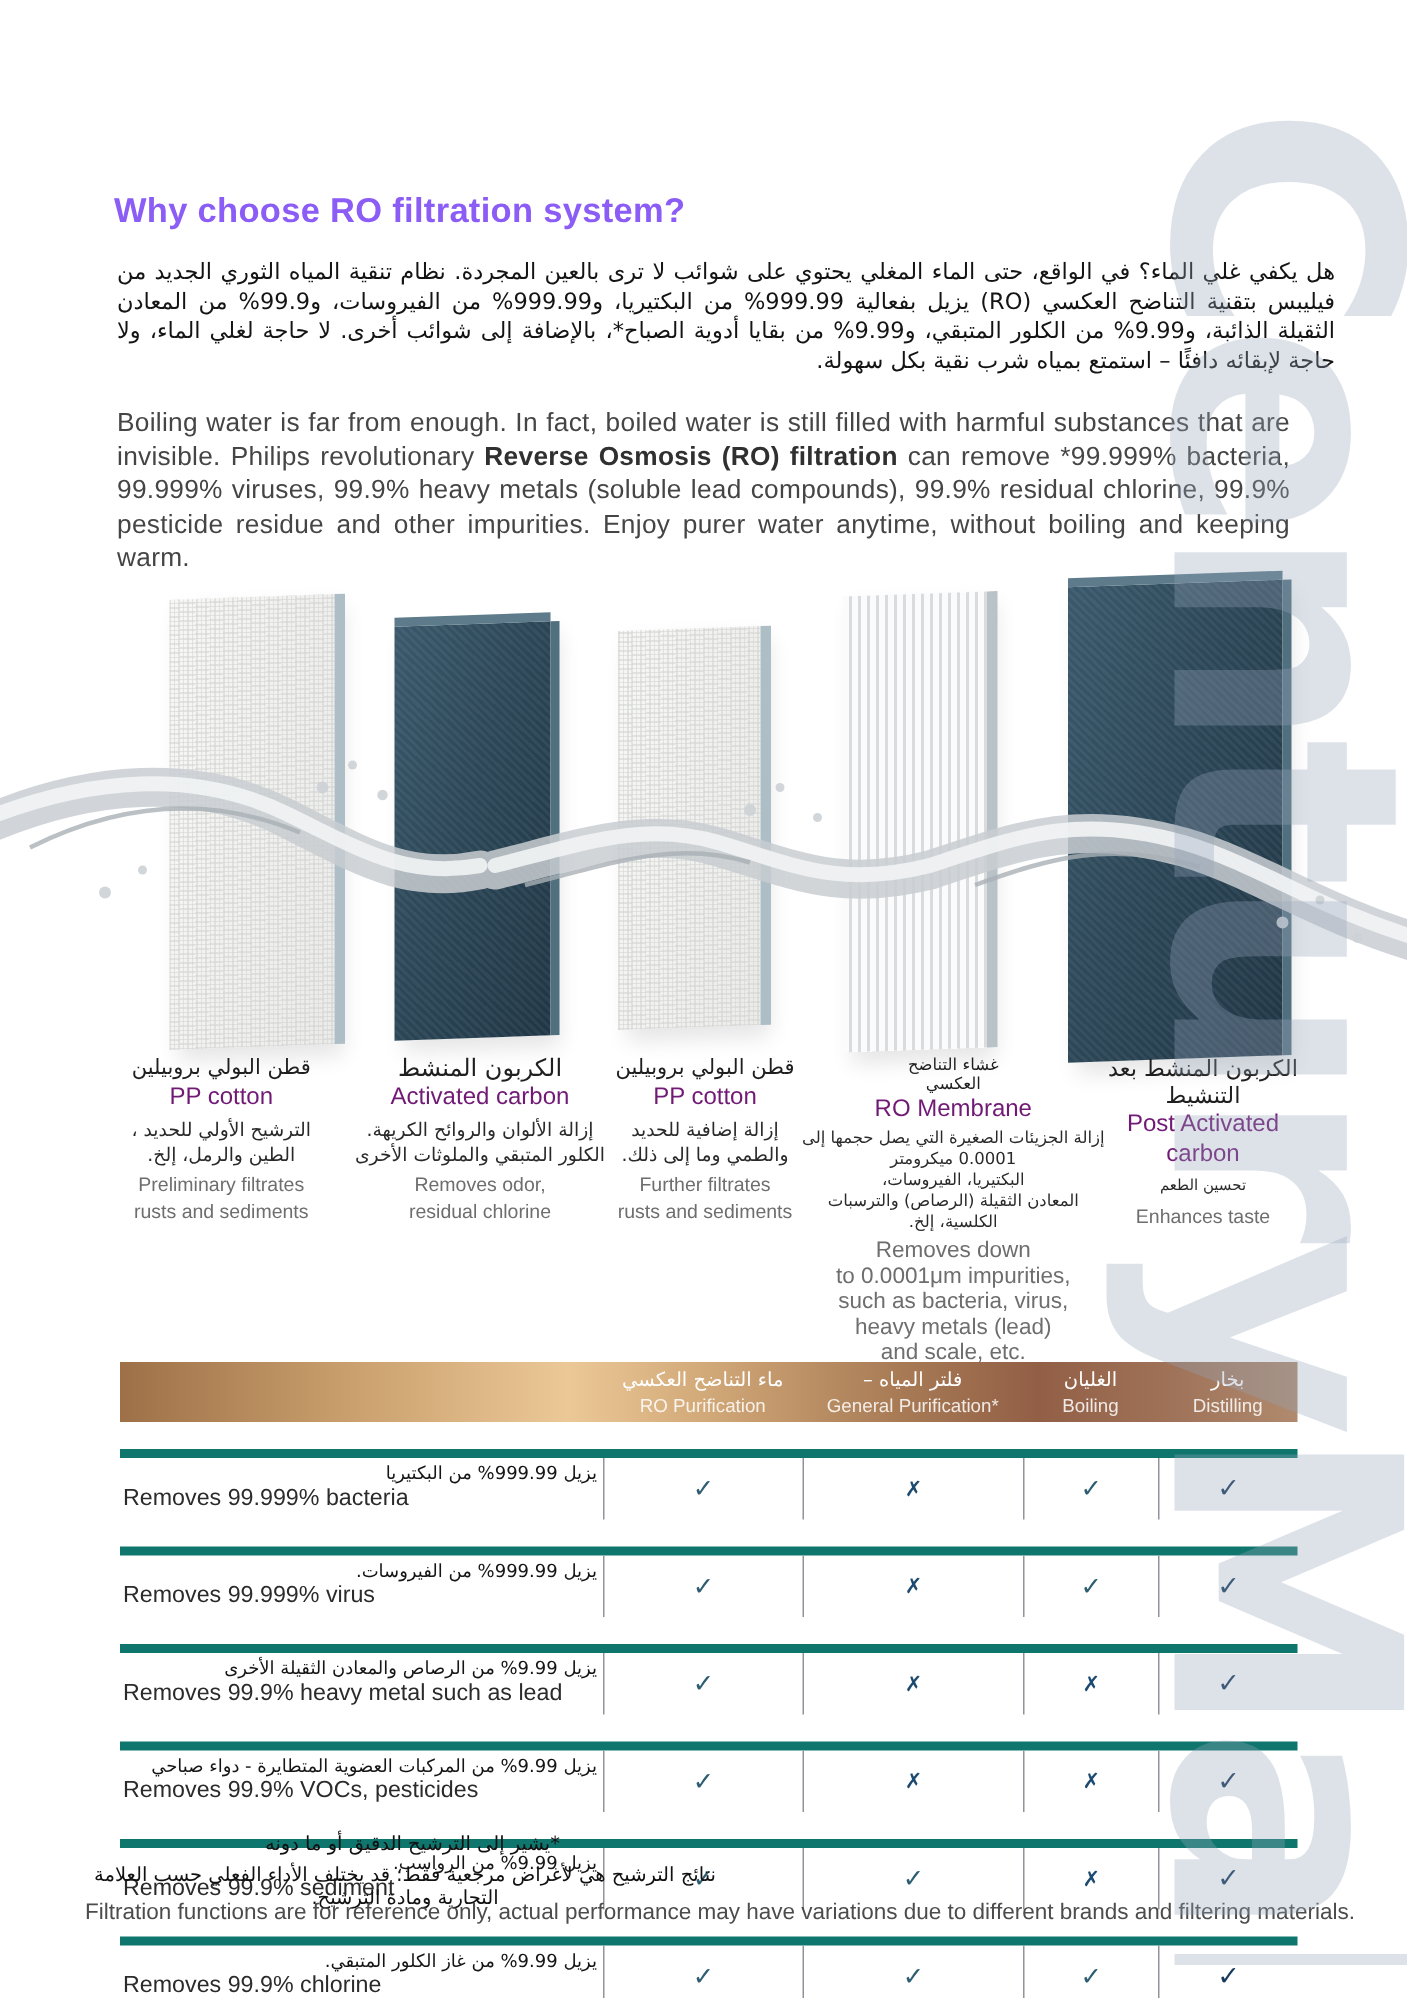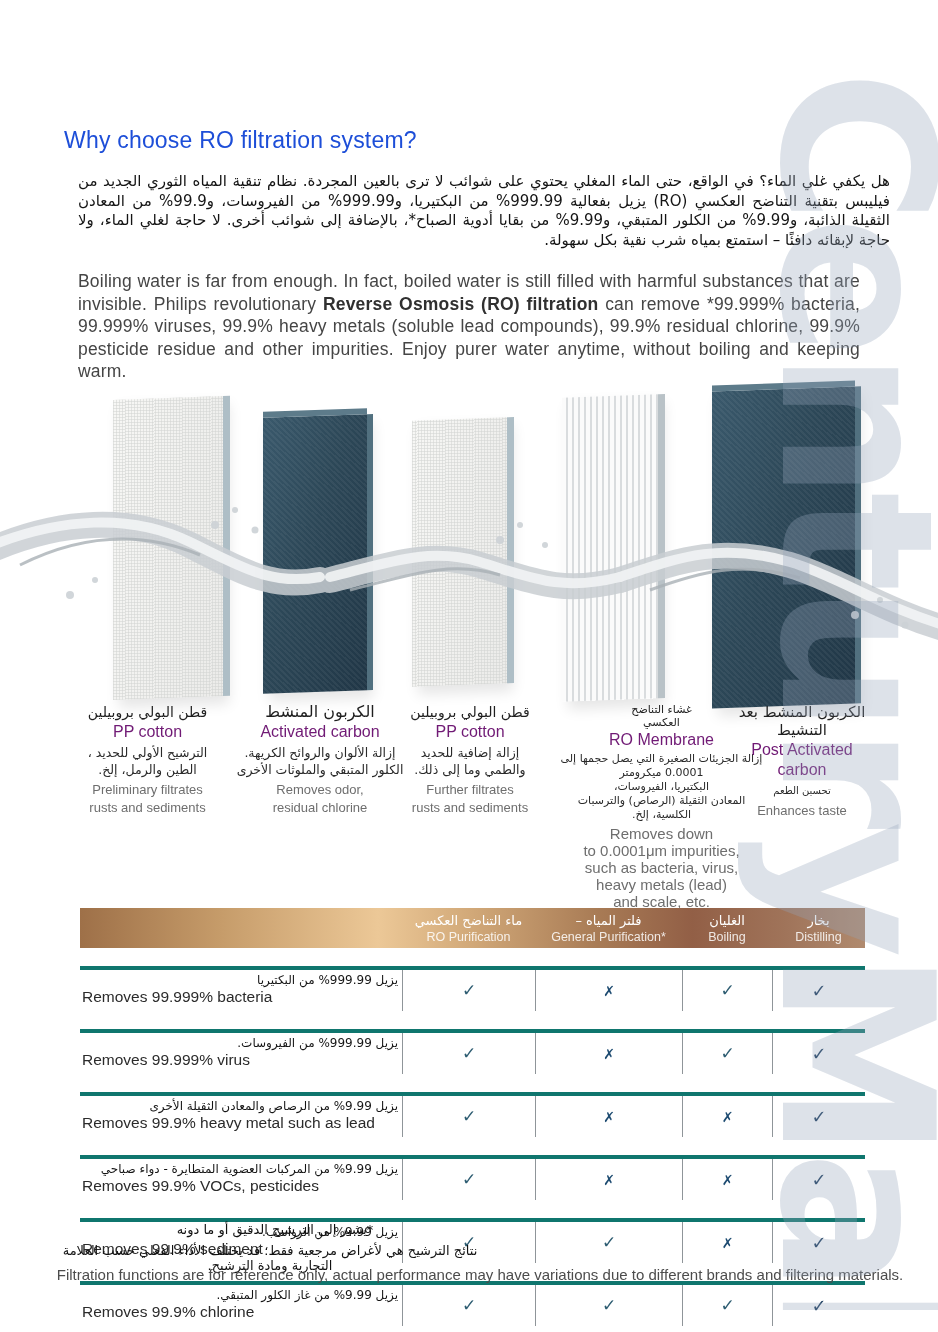--- a/index.html
+++ b/index.html
@@ -7,22 +7,22 @@
     position:relative;width:938px;height:1332px;margin:0 auto;background:#ffffff;
     font-family:"Liberation Sans","DejaVu Sans",sans-serif;color:#222;overflow:hidden;
     border-bottom:2px solid #dfe3e7;
   }
   .ar{font-family:"DejaVu Sans","Liberation Sans",sans-serif;direction:rtl;}
   .pre{white-space:pre-line;}
 
   
   .title-ar{position:absolute;left:78px;top:80px;width:412px;text-align:right;
     font-size:18px;font-weight:bold;color:#275d74;line-height:24px;}
-  .title-en{position:absolute;left:64px;top:127px;width:480px;
-    font-size:23px;font-weight:400;color:#1d4ed8;letter-spacing:.2px;}
+  .title-en{position:absolute;left:76px;top:127px;width:480px;
+    font-size:23px;font-weight:700;color:#8b5cf6;letter-spacing:.2px;}
 
   
   .para-ar{position:absolute;left:78px;top:172px;width:812px;
     font-size:15px;line-height:19.5px;color:#141414;text-align:justify;}
   .para-en{position:absolute;left:78px;top:270px;width:782px;
     font-size:17.5px;line-height:22.6px;color:#454545;text-align:justify;letter-spacing:.2px;}
   .para-en .b{font-weight:bold;color:#303030;}
 
   
   .panel{position:absolute;transform:skewY(-2deg);box-shadow:6px 8px 14px rgba(0,0,0,.10);}
@@ -59,21 +59,21 @@
   .stage.s4 .st-den{font-size:15px;line-height:17px;}
 
   
   .tbl{position:absolute;left:80px;top:890px;width:785px;}
   .grid-row{display:grid;grid-template-columns:322px 133px 147px 90px 93px;margin-top:18px;}
   .tbl-head{height:40px;align-items:center;
     background:linear-gradient(90deg,#9e7048 0%,#c69c6a 18%,#ecc897 38%,#d1a878 50%,#a87b55 66%,#925f46 78%,#a0745a 90%,#b08a6e 100%);}
   .hcell{text-align:center;color:#fff;line-height:14px;padding-top:2px;}
   .hcell .hdr-ar{font-size:13px;}
   .hcell .hdr-en{font-size:12.5px;color:rgba(255,255,255,.85);margin-top:2px;font-family:"Liberation Sans",sans-serif;}
-  .tbl-row{height:41px;border-top:4px solid #0f766e;}
+  .tbl-row{height:41px;border-top:6px solid #0f766e;}
   .tbl-row:last-child{border-bottom:1px solid #9aa0a4;}
   .lcell{padding:2px 4px 0 2px;overflow:hidden;}
   .lab-ar{font-size:12px;color:#151515;text-align:right;line-height:16px;}
   .lab-en{font-size:15.5px;color:#2b2b2b;text-align:left;line-height:18px;}
   .vcell{border-left:1px solid #8f9599;display:flex;align-items:center;justify-content:center;}
   .mark{font-size:17px;color:#2e5d72;}
   .mark.cross{font-size:14px;font-weight:bold;color:#1c4a70;}
   .vcell.last .mark{font-weight:bold;color:#17395c;font-size:18px;}
 
   
@@ -163,21 +163,21 @@
 residual chlorine</div>
   </div>
   <div class="stage s3" style="left:380px;width:180px;">
     <div class="st-ar ar pre">قطن البولي بروبيلين</div>
     <div class="st-en pre">PP cotton</div>
     <div class="st-dar ar pre">إزالة إضافية للحديد
 والطمي وما إلى ذلك.</div>
     <div class="st-den pre">Further filtrates
 rusts and sediments</div>
   </div>
-  <div class="stage s4" style="left:559px;width:205px;">
+  <div class="stage s4" style="left:533px;width:205px;">
     <div class="st-ar ar pre">غشاء التناضح
 العكسي</div>
     <div class="st-en pre">RO Membrane</div>
     <div class="st-dar ar pre">إزالة الجزيئات الصغيرة التي يصل حجمها إلى 0.0001 ميكرومتر
 البكتيريا، الفيروسات،
 المعادن الثقيلة (الرصاص) والترسبات الكلسية، إلخ.</div>
     <div class="st-den pre">Removes down
 to 0.0001μm impurities,
 such as bacteria, virus,
 heavy metals (lead)

